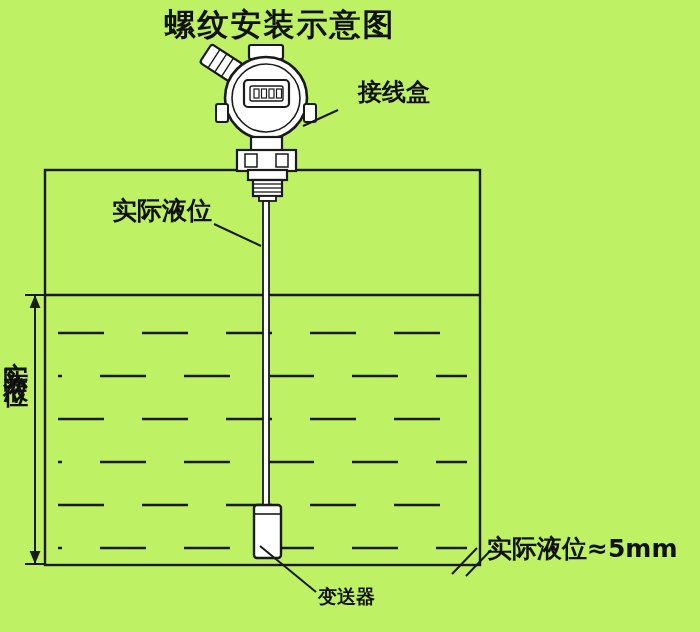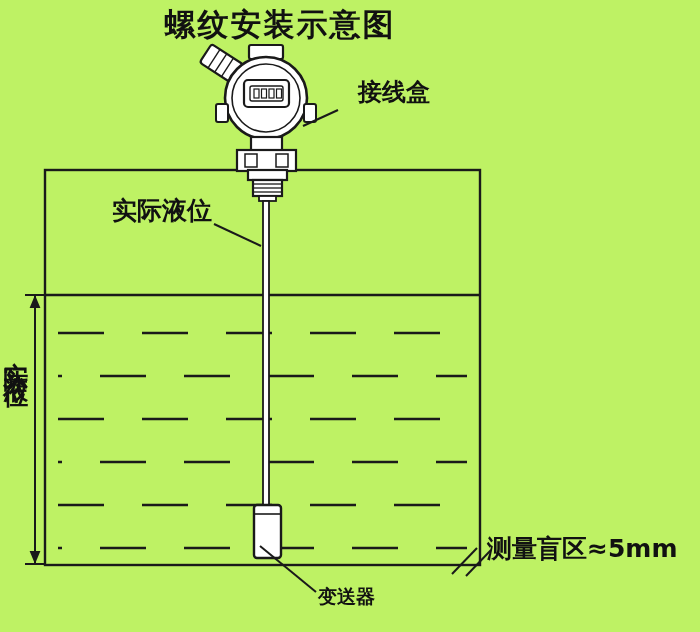--- a/index.html
+++ b/index.html
@@ -117,16 +117,16 @@
       <line x1="260" y1="546" x2="316" y2="592"></line>
       <line x1="452" y1="574" x2="477" y2="548"></line>
       <line x1="466" y1="576" x2="491" y2="550"></line>
     </g>
   </svg>
 
   <div class="lbl title">螺纹安装示意图</div>
   <div class="lbl junction">接线盒</div>
   <div class="lbl aircable">实际液位</div>
   <div class="lbl levellbl">实际液位</div>
-  <div class="lbl blind">测量盲区≈5mm</div>
+  <div class="lbl blind">实际液位≈5mm</div>
   <div class="lbl trans">变送器</div>
 
 </div>
 
 </body></html>

